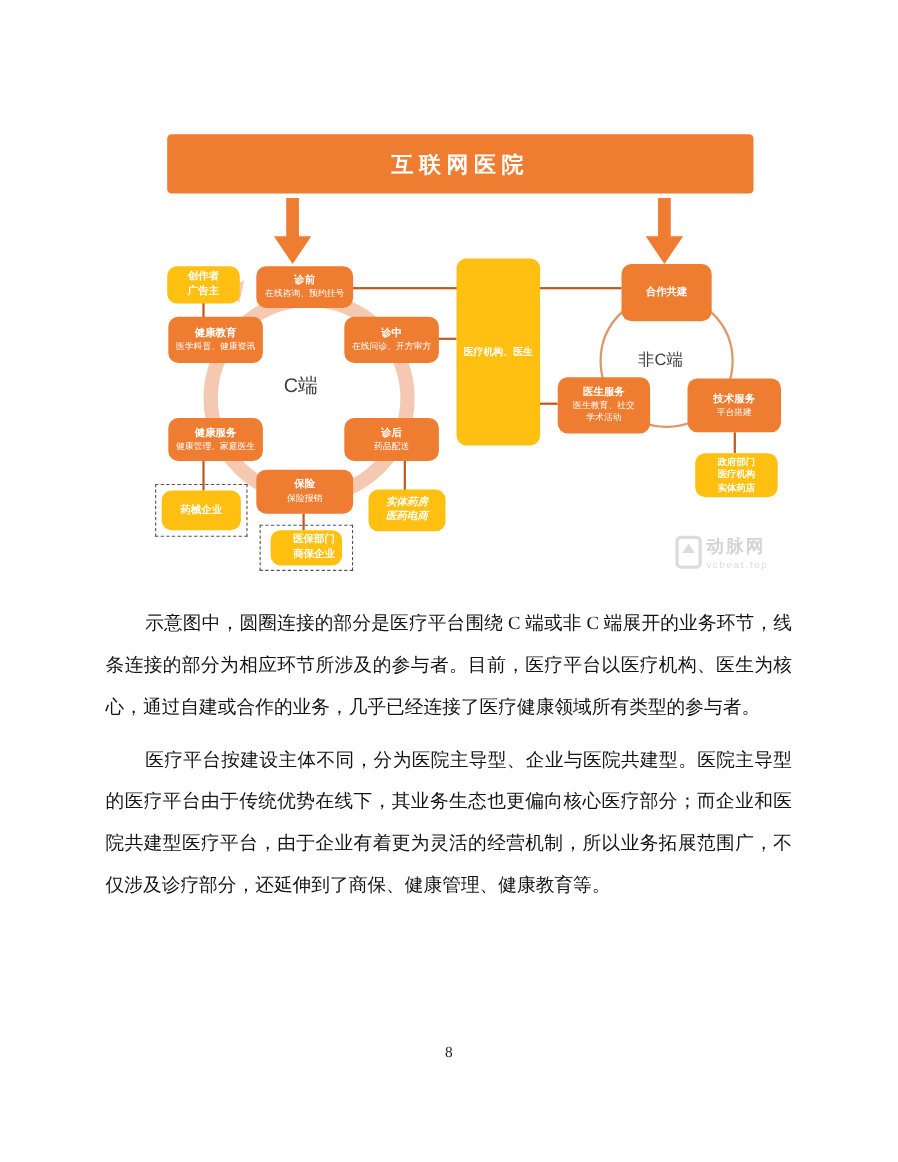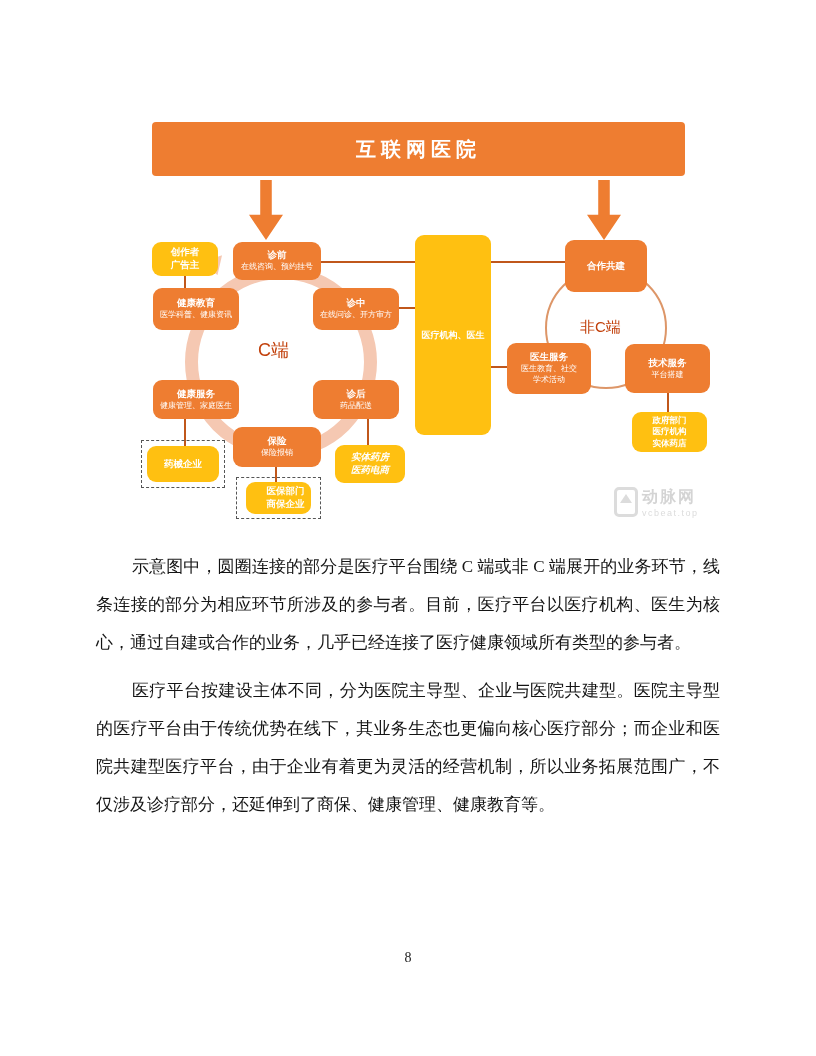--- a/index.html
+++ b/index.html
@@ -67,29 +67,29 @@
   #n-health-edu     { left:153px; top:288px; width:86px; height:42px; }
   #n-mid            { left:313px; top:288px; width:86px; height:42px; }
   #n-health-service { left:153px; top:380px; width:86px; height:39px; }
   #n-post           { left:313px; top:380px; width:86px; height:39px; }
   #n-insurance      { left:233px; top:427px; width:88px; height:40px; }
   #w-pharma         { left:141px; top:440px; width:82px; height:46px; }
   #n-pharma         { width:72px; height:36px;justify-content:center; }
   #n-physical       { left:335px; top:445px; width:70px; height:38px;font-style:italic; }
   #w-medins         { left:236px; top:477px; width:83px; height:40px; }
   #n-medins         { width:65px; height:32px;padding-left:16px; }
-  #n-central        { left:415px; top:235px; width:76px; height:200px; }
+  #n-central        { left:415px; top:235px; width:76px; height:170px; }
   #n-central .t     { font-size:9px; }
   #n-coop           { left:565px; top:240px; width:82px; height:52px; }
   #n-doc-service    { left:507px; top:343px; width:84px; height:51px; }
   #n-tech-service   { left:625px; top:344px; width:85px; height:49px; }
   #n-gov            { left:632px; top:412px; width:75px; height:40px; }
   #n-gov .t         { font-size:8.5px; }
 
-  .circle-label { position:absolute; z-index:2; color:#c2410c; font-weight:500; }
+  .circle-label { position:absolute; z-index:2; color:#404040; font-weight:500; }
   #label-c  { left:258px; top:338px; font-size:18px; }
   #label-nc { left:580px; top:318px; font-size:15px; }
 
   
   .watermark { position:absolute; left:614px; top:487px; z-index:4;
     display:flex; align-items:flex-start; gap:4px; }
   .wm-logo { width:24px; height:30px; border:3px solid #DCDCDC; border-radius:5px;
     box-sizing:border-box; position:relative; }
   .wm-logo:after { content:""; position:absolute; left:3px; top:4px; width:12px; height:9px;
     background:#DCDCDC; clip-path:polygon(0 100%, 50% 0, 100% 100%); }

